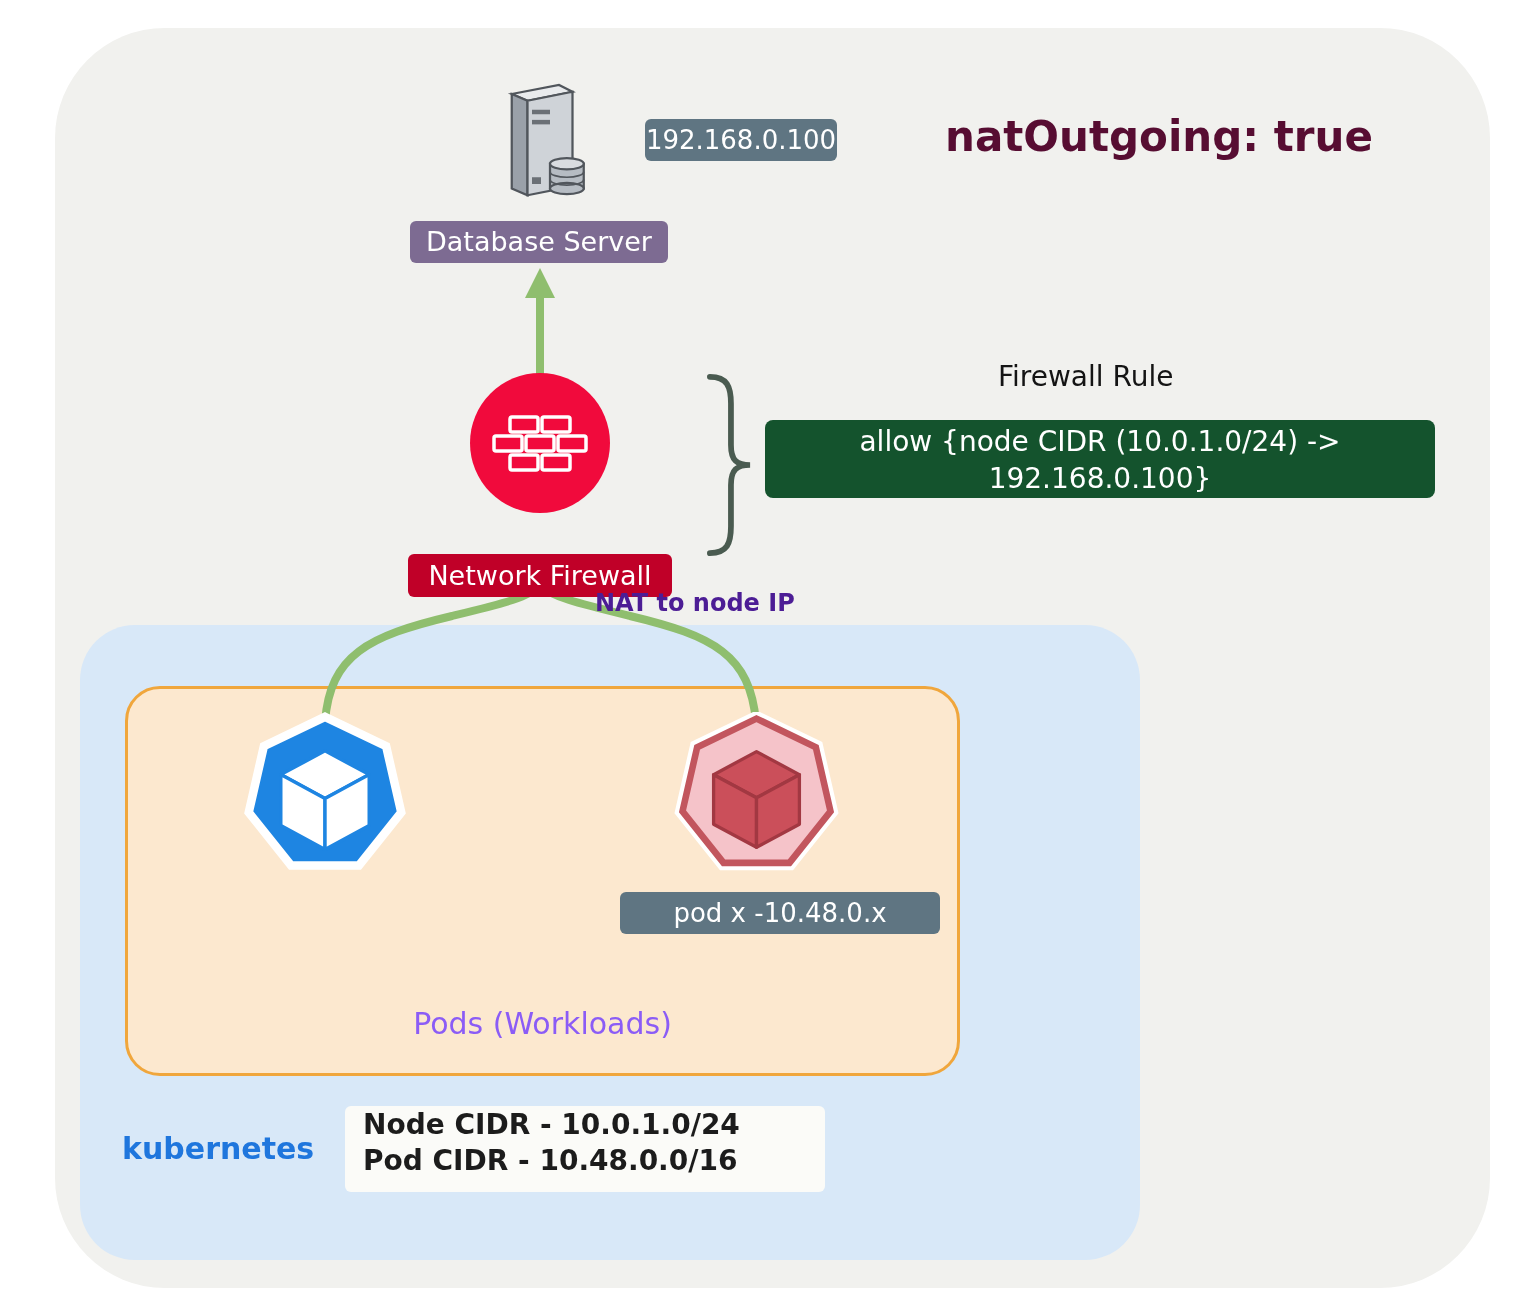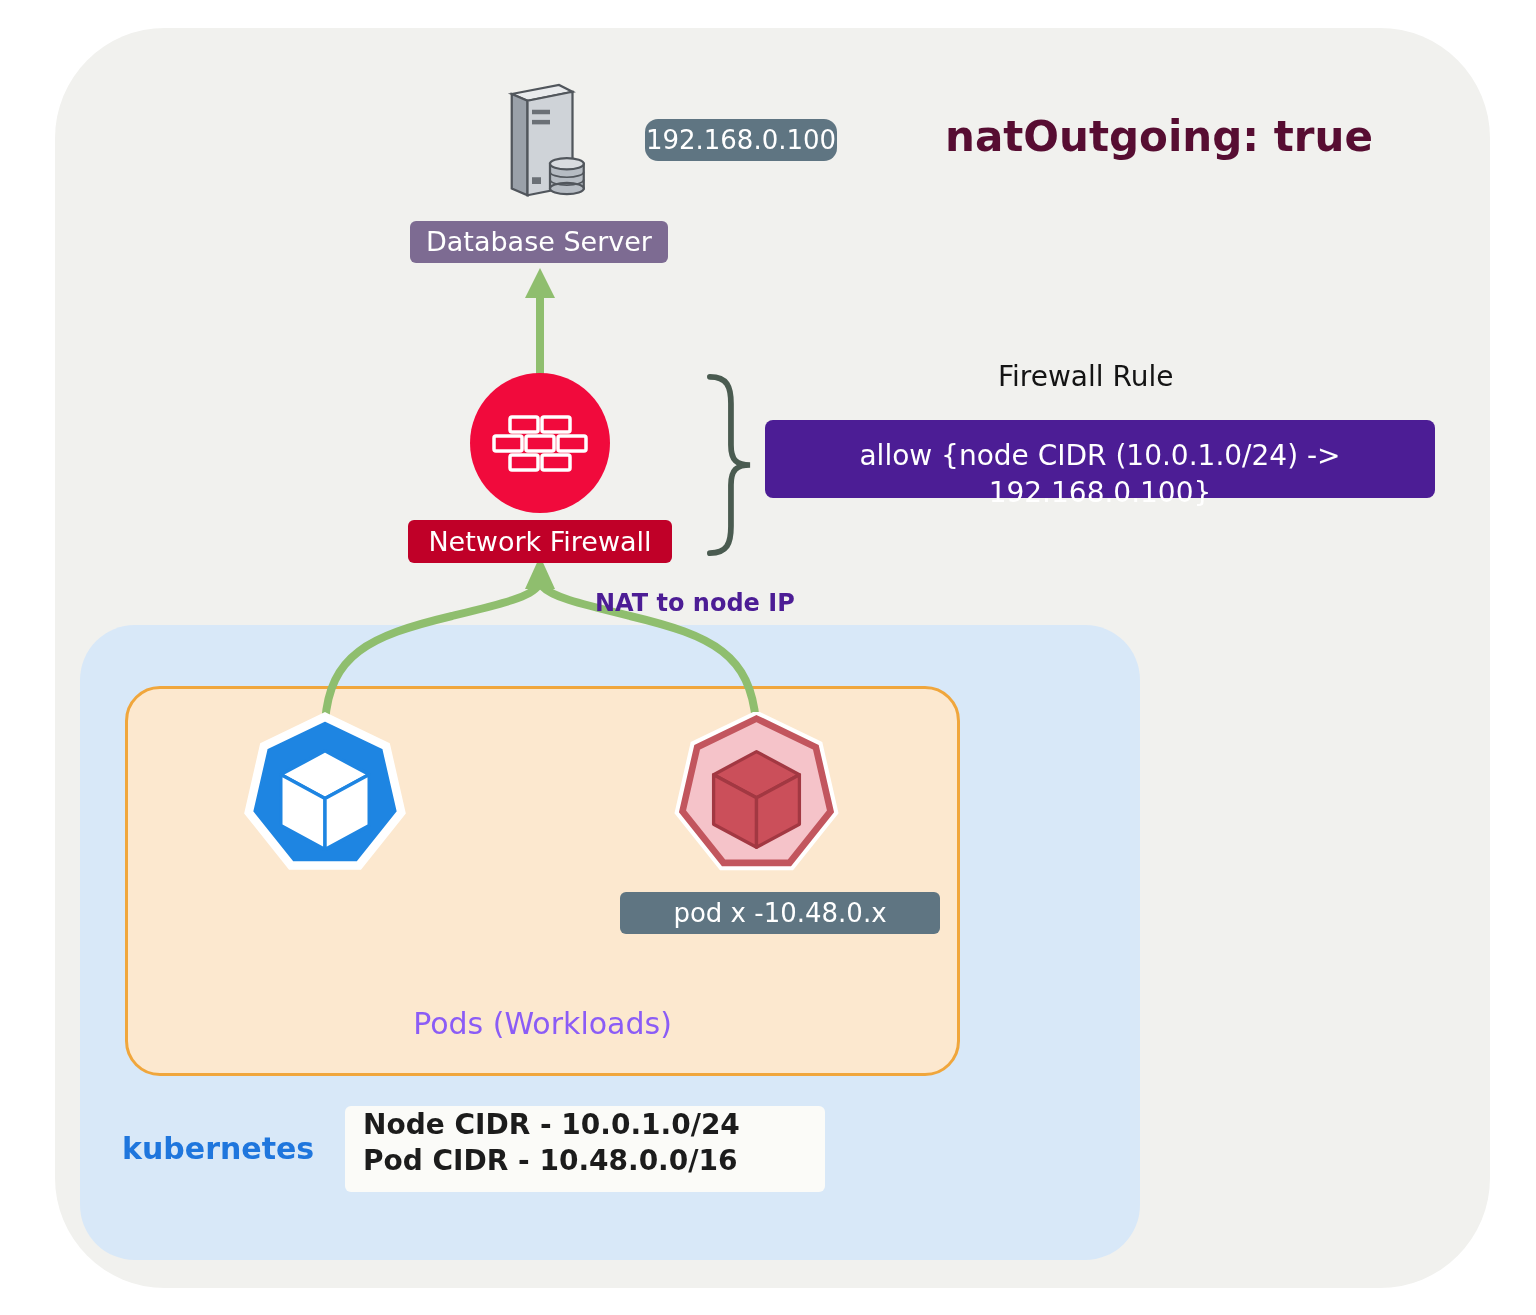--- a/index.html
+++ b/index.html
@@ -22,30 +22,30 @@
     box-sizing:border-box;
   }
   .overlay-svg { position:absolute; left:0; top:0; width:1536px; height:1315px; }
   .icon-abs { position:absolute; }
   .badge {
     position:absolute; box-sizing:border-box; border-radius:6px;
     color:#ffffff; text-align:center; white-space:nowrap;
   }
   .badge-slate { background:#5f7582; }
   .badge-purple { background:#7d6b92; }
-  .badge-red { background:#c00028; }
-  .ip-badge { left:645px; top:119px; width:192px; height:42px; font-size:26px; line-height:42px;border-radius:13px; }
+  .badge-red { background:#c00028;margin-top:34px; }
+  .ip-badge { left:645px; top:119px; width:192px; height:42px; font-size:26px; line-height:42px; }
   .db-badge { left:410px; top:221px; width:258px; height:42px; font-size:27px; line-height:42px;text-align:center; }
   .fw-badge { left:408px; top:520px; width:264px; height:43px; font-size:27px; line-height:43px; }
   .pod-a-badge { left:213px; top:892px; width:264px; height:42px; font-size:26px; line-height:42px; }
   .pod-x-badge { left:620px; top:892px; width:320px; height:42px; font-size:26px; line-height:42px; }
   .rule-badge {
     position:absolute; left:765px; top:420px; width:670px; height:78px;
-    background:#4c1d95; border-radius:8px; color:#ffffff;
-    font-size:28px; line-height:37px; text-align:center; padding-top:17px;
+    background:#14532d; border-radius:8px; color:#ffffff;
+    font-size:28px; line-height:37px; text-align:center; padding-top:3px;
     box-sizing:border-box;
   }
   .title-text {
     position:absolute; left:945px; top:112px;
     font-size:42px; font-weight:bold; color:#570d32; white-space:nowrap;
   }
   .rule-title {
     position:absolute; left:998px; top:360px;
     font-size:28px; color:#141414; white-space:nowrap;
   }

